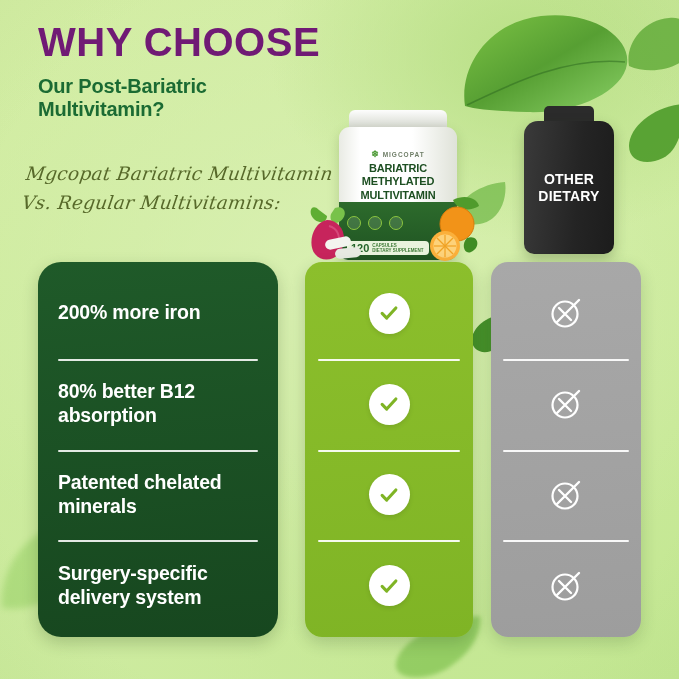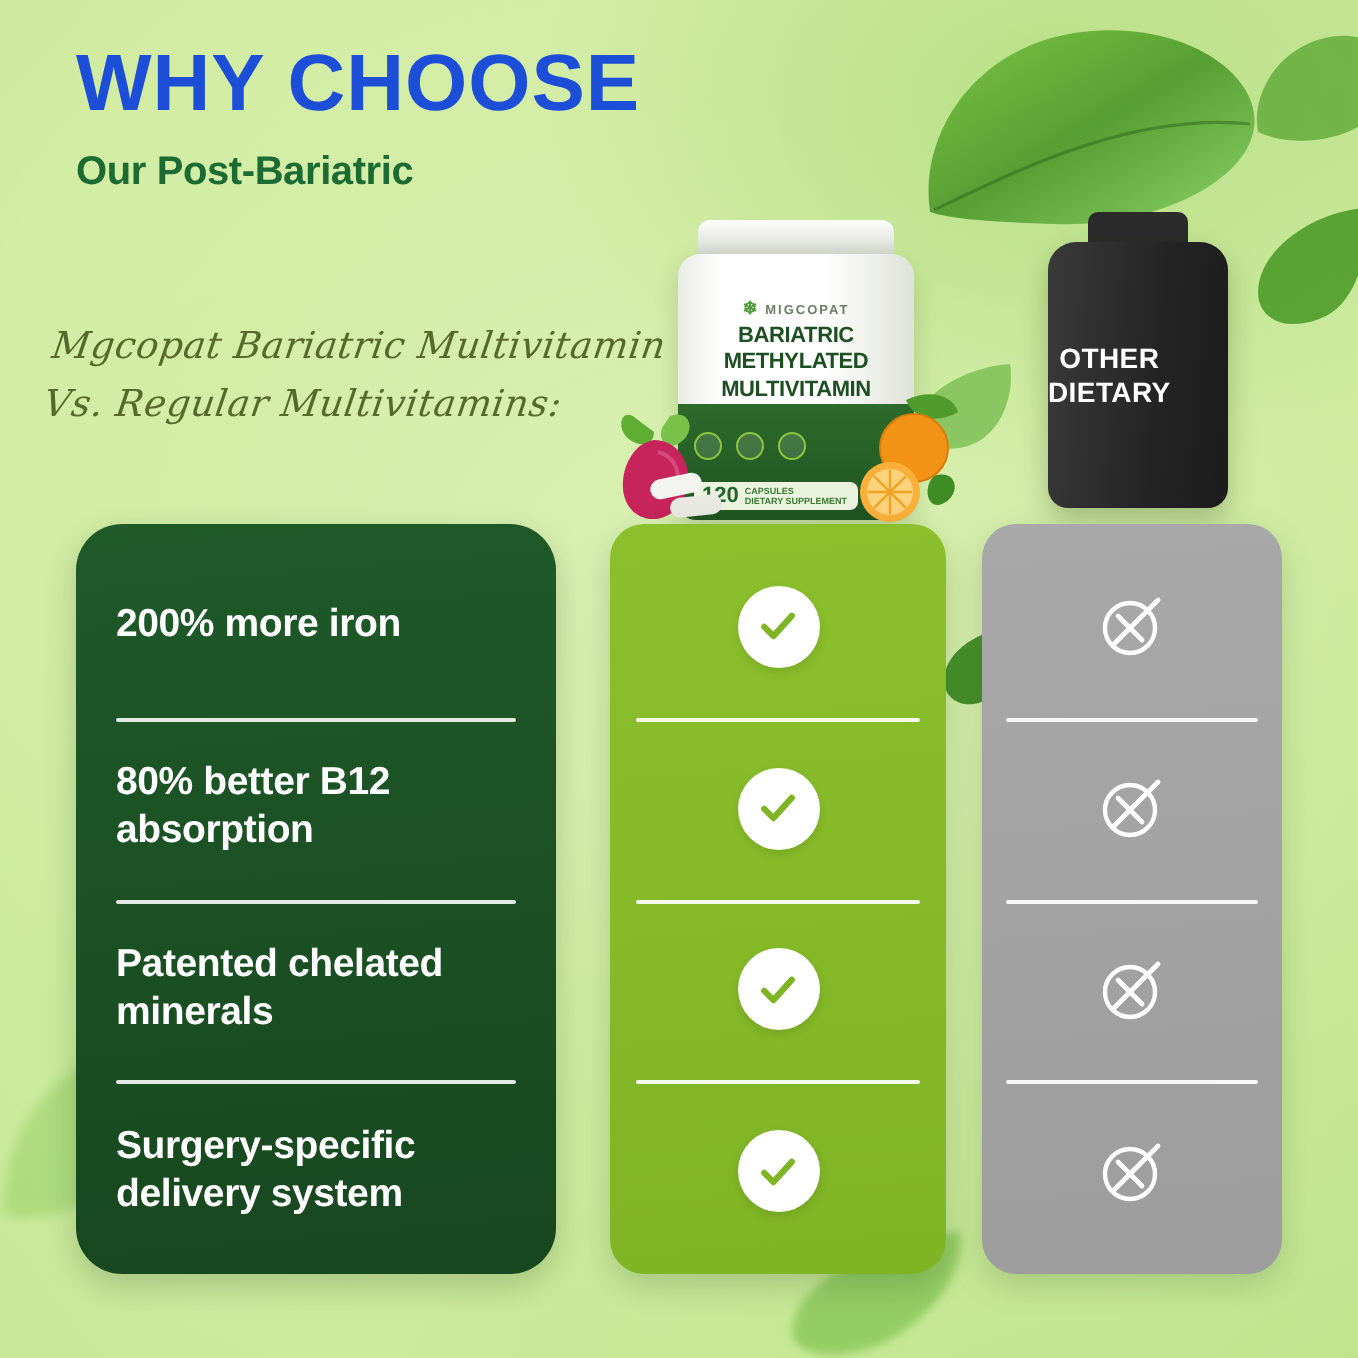--- a/index.html
+++ b/index.html
@@ -24,21 +24,21 @@
     background:radial-gradient(ellipse 700px 700px at 50% 50%, rgba(255,255,255,0) 55%, rgba(120,170,70,.18) 100%); }
 
   
   .leaf { position:absolute; pointer-events:none; }
   .leaf svg { display:block; }
 
   
   .hdr { position:absolute; left:38px; top:22px; width:400px; }
   .hdr h1 {
     font-size:40px; line-height:1.0; font-weight:bold; letter-spacing:.5px;
-    color:#1d4ed8; text-transform:uppercase;
+    color:#701a75; text-transform:uppercase;
   }
   .hdr h2 {
     margin-top:13px;
     font-size:20px; line-height:1.14; font-weight:bold; letter-spacing:-.2px;
     color:#1b6b33;
   }
   .script {
     position:absolute; left:24px; top:160px; width:330px;
     font-family:"DejaVu Serif", serif;
     font-style:italic; font-size:18.5px; line-height:1.55;
@@ -82,21 +82,21 @@
   .produce { position:absolute; }
 
   
   .ob { position:absolute; left:524px; top:106px; width:90px; height:148px; }
   .obcap { position:absolute; left:20px; top:0; width:50px; height:18px;
     background:#2b2b2b; border-radius:5px 5px 0 0; }
   .obbody { position:absolute; left:0; top:15px; width:90px; height:133px;
     background:linear-gradient(95deg,#3a3a3a,#242424 60%,#1c1c1c);
     border-radius:14px 14px 10px 10px;
     box-shadow:0 6px 14px rgba(40,60,20,.28);
-    display:flex; align-items:center; justify-content:flex-start; }
+    display:flex; align-items:center; justify-content:center; }
   .obtxt { color:#fff; font-size:14px; font-weight:bold; line-height:1.18;
     text-align:center; letter-spacing:.2px; }
 
   
   .panel { position:absolute; top:262px; height:375px; border-radius:17px; }
   .p-features { left:38px;  width:240px; background:linear-gradient(175deg,#1f5a29,#17471f);
     box-shadow:0 6px 16px rgba(30,60,20,.22);border-radius:23px; }
   .p-ours     { left:305px; width:168px; background:linear-gradient(175deg,#8cbf2c,#7fb425);
     box-shadow:0 6px 16px rgba(30,60,20,.20); }
   .p-other    { left:491px; width:150px; background:linear-gradient(175deg,#a8a8a8,#9d9d9d);
@@ -165,20 +165,21 @@
 <div class="leaf" style="left:0px; top:520px; opacity:.45; filter:blur(3px);">
   <svg width="90" height="90" viewBox="0 0 90 90">
     <path d="M2 88 C0 44 30 6 70 4 C88 2 90 30 76 54 C60 80 28 92 2 88 Z" fill="#8ccb5a"></path>
   </svg>
 </div>
 
 <div class="hdr">
   <h1>WHY CHOOSE</h1>
   <h2>
     <span>Our Post-Bariatric</span><br>
+    <span>Multivitamin?</span>
   </h2>
 </div>
 <div class="script">
   <div>Mgcopat Bariatric Multivitamin</div>
   <div>Vs. Regular Multivitamins:</div>
 </div>
 
 <div class="bottle">
   <div class="bcap"></div>
   <div class="bbody">

